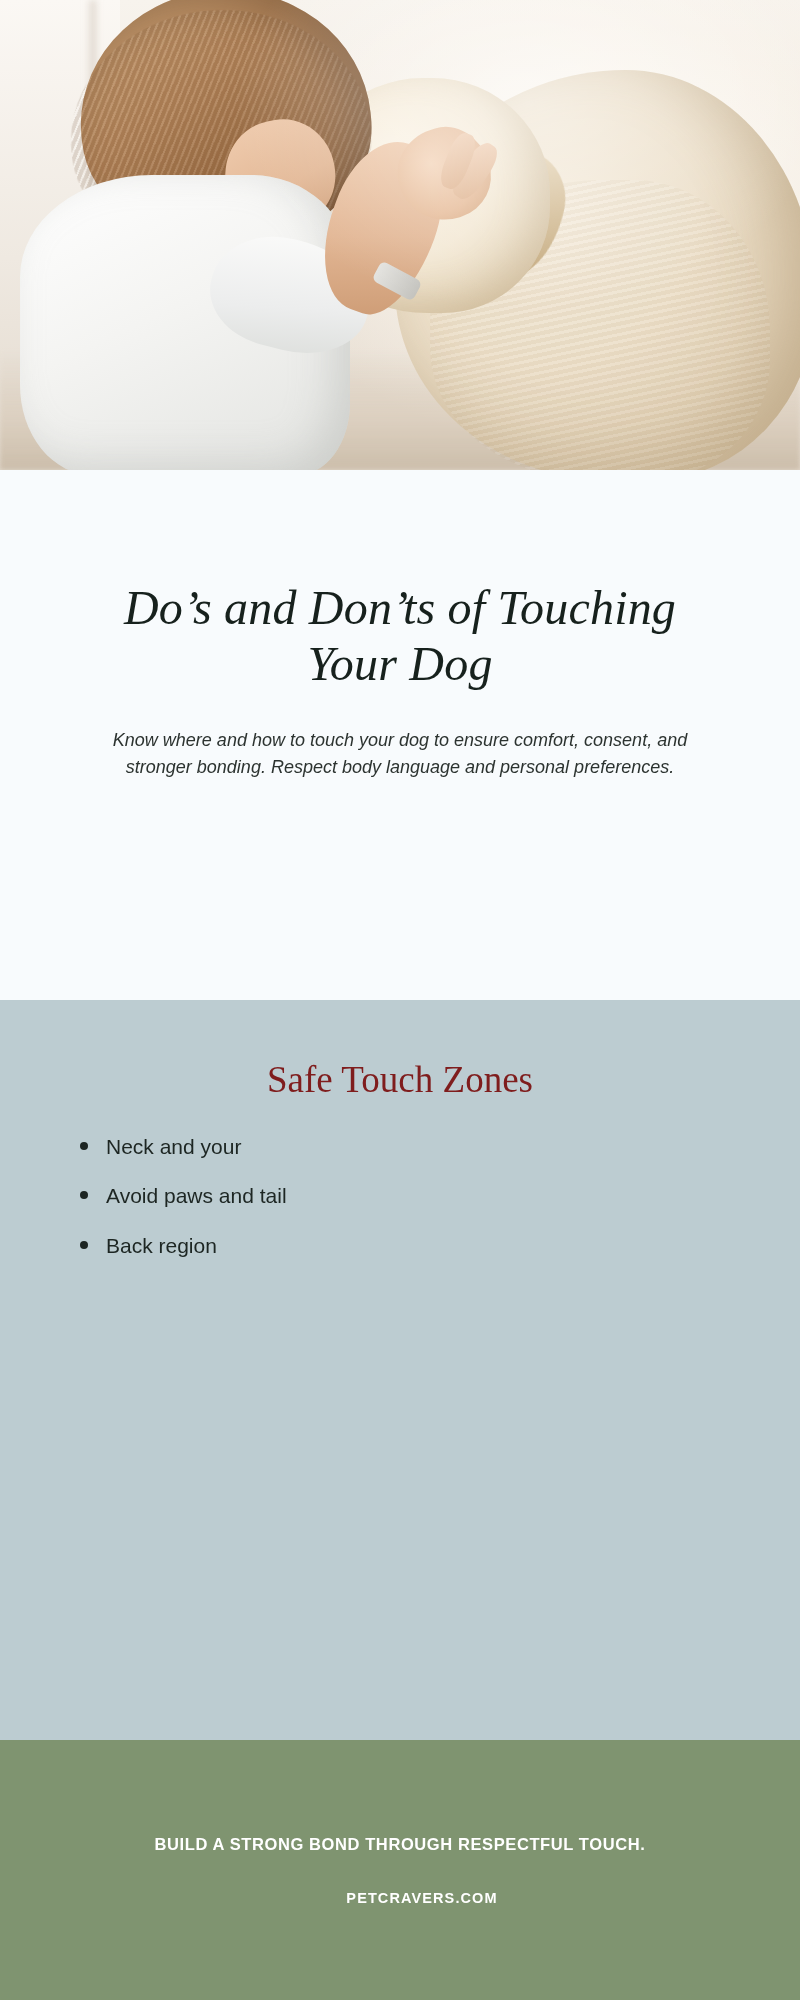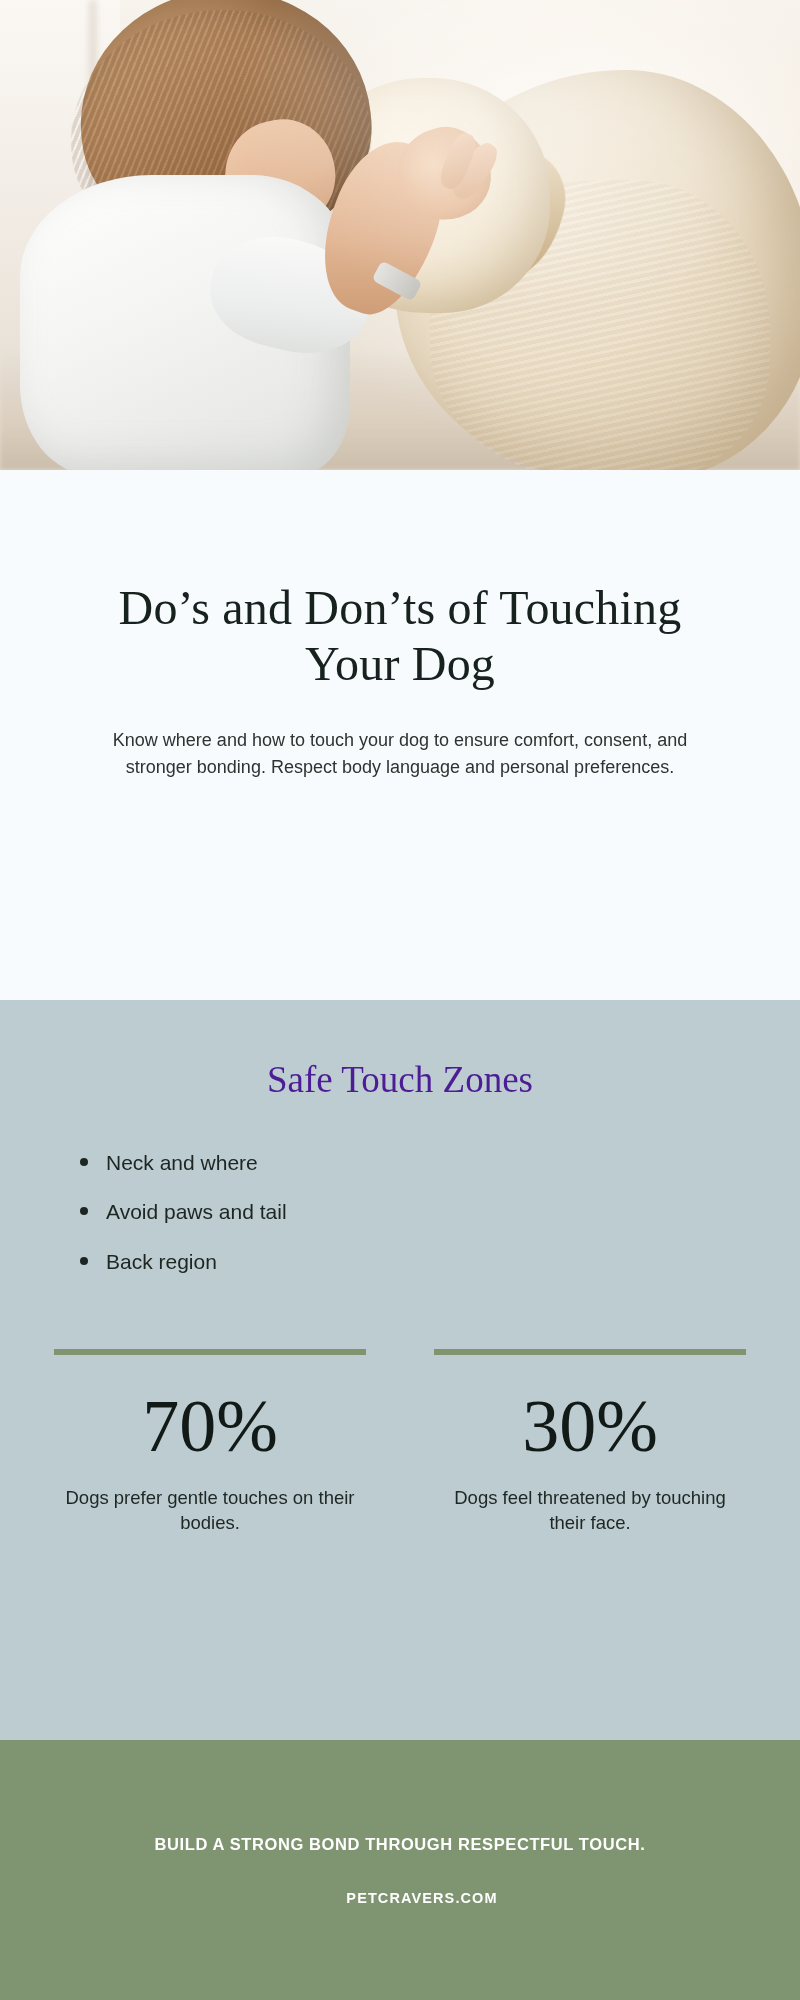--- a/index.html
+++ b/index.html
@@ -177,20 +177,21 @@
     background: radial-gradient(ellipse 420px 300px at 66% 22%, rgba(255,255,255,0.48), rgba(255,255,255,0) 70%);
     pointer-events: none;
   }
 
   
   .title-section {
     background: #f8fbfd;
     padding: 110px 70px 60px;
     text-align: center;
     height: 530px;
+    font-style: italic;
   }
   .headline {
     font-family: "Liberation Serif", serif;
     font-size: 48px;
     line-height: 1.16;
     color: #17211d;
     font-weight: 400;
     letter-spacing: 0.2px;
     padding: 0 30px;
   }
@@ -205,24 +206,24 @@
   
   .zones-section {
     background: #bcccd1;
     padding: 58px 50px 0;
     flex: 1;
     position: relative;
   }
   .zones-title {
     font-family: "Liberation Serif", serif;
     font-size: 37px;
-    color: #4c1d95;
+    color: #7f1d1d;
     text-align: center;
     font-weight: 400;
-    margin-bottom: 48px;
+    margin-bottom: 32px;
   }
   .zones-list {
     list-style: none;
     padding-left: 18px;
   }
   .zones-list li {
     position: relative;
     font-size: 21px;
     color: #1d2623;
     padding-left: 38px;
@@ -331,37 +332,25 @@
   </div>
 
   <div class="title-section">
     <h1 class="headline">Do’s and Don’ts of Touching Your Dog</h1>
     <p class="subhead">Know where and how to touch your dog to ensure comfort, consent, and stronger bonding. Respect body language and personal preferences.</p>
   </div>
 
   <div class="zones-section">
     <h2 class="zones-title">Safe Touch Zones</h2>
     <ul class="zones-list">
-      <li>Neck and where</li>
+      <li>Neck and your</li>
       <li>Avoid paws and tail</li>
       <li>Back region</li>
     </ul>
 
-    <div class="stats">
-      <div class="stat">
-        <div class="stat-rule"></div>
-        <div class="stat-value">70%</div>
-        <div class="stat-desc">Dogs prefer gentle touches on their bodies.</div>
-      </div>
-      <div class="stat">
-        <div class="stat-rule"></div>
-        <div class="stat-value">30%</div>
-        <div class="stat-desc">Dogs feel threatened by touching their face.</div>
-      </div>
-    </div>
   </div>
 
   <div class="footer">
     <div class="footer-tagline">BUILD A STRONG BOND THROUGH RESPECTFUL TOUCH.</div>
     <div class="footer-site">PETCRAVERS.COM</div>
   </div>
 
 </div>
 
 </body></html>

